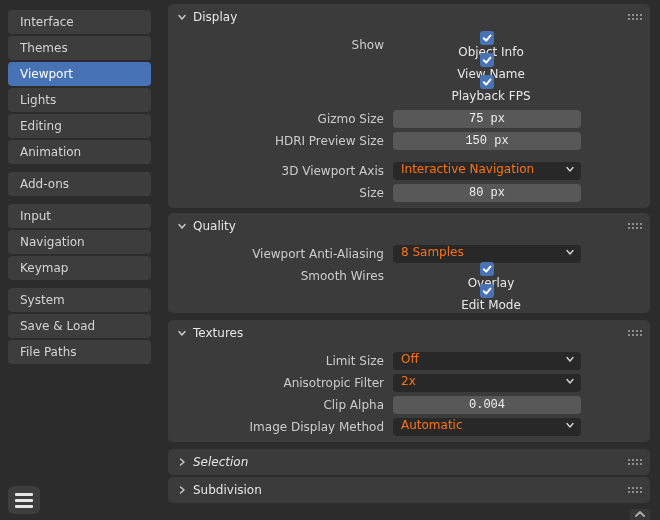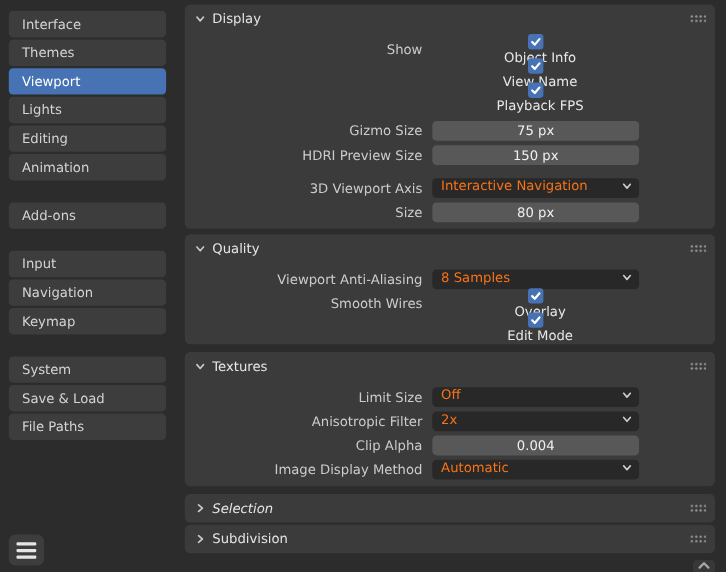--- a/index.html
+++ b/index.html
@@ -8,21 +8,21 @@
     background: #2c2c2c;
     font-family: "DejaVu Sans", "Liberation Sans", sans-serif;
     font-size: 12px;
     color: #d8d8d8;
     overflow: hidden;
     position: relative;
   }
 
   
   .sidebar { position: absolute; left: 8px; top: 10px; width: 143px; }
-  .nav-group { display: flex; flex-direction: column; gap: 2px; margin-bottom: 20px; }
+  .nav-group { display: flex; flex-direction: column; gap: 2px; margin-bottom: 8px; }
   .nav-item {
     height: 24px; background: #3d3d3d; border-radius: 4px;
     display: flex; align-items: center; padding-left: 12px;
     color: #d4d4d4; cursor: pointer; user-select: none;
   }
   .nav-item.active { background: #4772b3; color: #ffffff; }
 
   .hamburger {
     position: absolute; left: 8px; top: 486px;
     width: 32px; height: 28px; border-radius: 6px;
@@ -62,21 +62,21 @@
     background: #4772b3; border-radius: 3px;
     display: flex; align-items: center; justify-content: center;
     cursor: pointer;
   }
   .cb-label { margin-left: 8px; color: #e8e8e8; }
 
   .field {
     width: 188px; height: 18px; box-sizing: border-box;
     background: #585858; border-radius: 4px;
     display: flex; align-items: center; justify-content: center;
-    color: #f0f0f0; cursor: ew-resize;
+    color: #f0f0f0; cursor: ew-resize; font-family: Liberation Mono, monospace;
   }
   .dropdown {
     width: 188px; height: 18px; box-sizing: border-box;
     background: #282828; border-radius: 4px;
     display: flex; align-items: center;
     padding: 0 6px 4px 8px; color: #f97316; cursor: pointer;
   }
   .dropdown .value { flex: 1; }
 
   .scroll-up {

